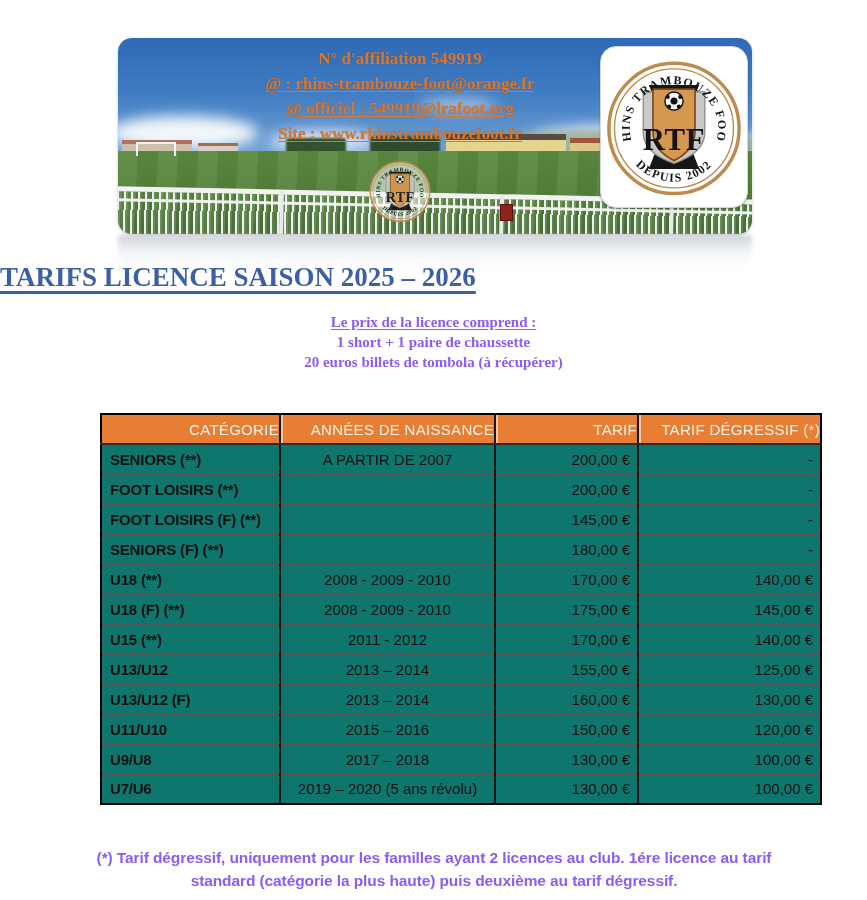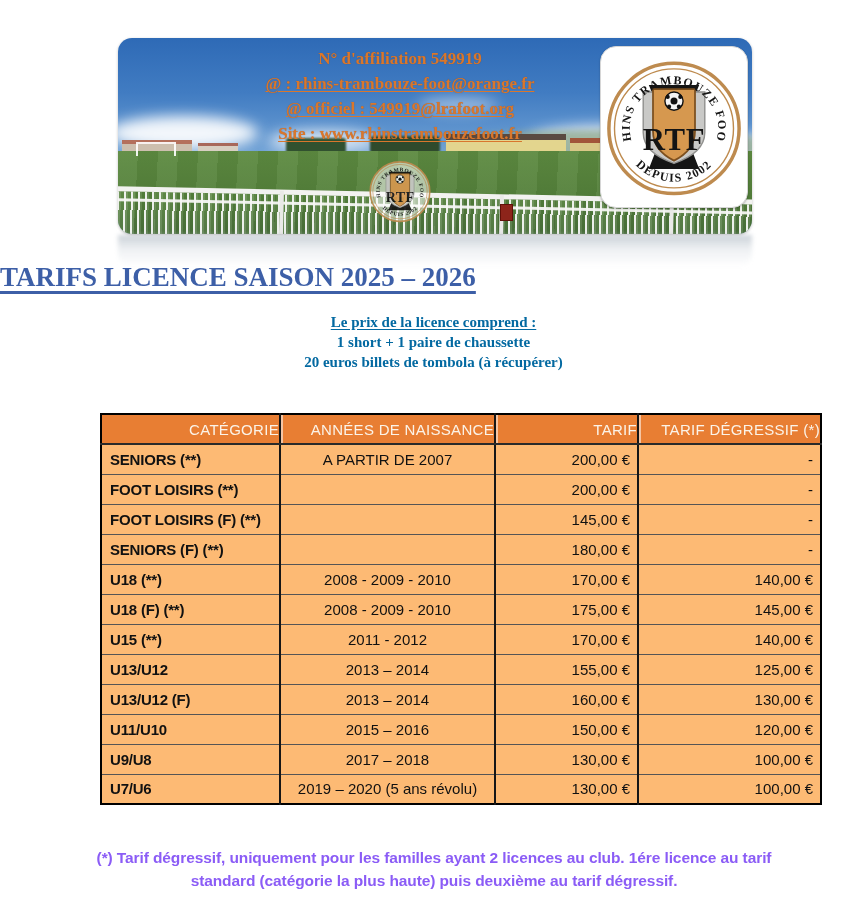--- a/index.html
+++ b/index.html
@@ -73,36 +73,36 @@
   .logo-box{position:absolute;left:482px;top:8px;width:148px;height:162px;background:#fff;
     border:1px solid #d6d6d6;border-radius:16px;display:flex;align-items:center;justify-content:center;
     box-shadow:0 1px 2px rgba(0,0,0,.25);}
   .wm-crest{position:absolute;left:250px;top:112px;width:64px;height:82px;opacity:.93;}
 
   
   .title{position:absolute;left:0;top:262px;width:100%;
     font-family:"Liberation Serif",serif;font-weight:bold;font-size:27px;color:var(--title_blue);}
   .title span{text-decoration:underline;text-decoration-thickness:2.5px;text-underline-offset:5px;}
   .intro{position:absolute;left:0;top:312px;width:100%;text-align:center;
-    font-family:"Liberation Serif",serif;font-weight:bold;font-size:15px;color:#0369a1;}
+    font-family:"Liberation Serif",serif;font-weight:bold;font-size:15px;color:#8b5cf6;}
   .intro p{line-height:20px;}
   .intro .heading{text-decoration:underline;text-underline-offset:2px;}
 
   
   table.tarifs{position:absolute;left:100px;top:413px;width:720px;border-collapse:collapse;
     table-layout:fixed;border:2px solid #000;}
   table.tarifs col.c0{width:179px;} table.tarifs col.c1{width:215px;}
   table.tarifs col.c2{width:143px;} table.tarifs col.c3{width:183px;}
   table.tarifs th{
     background:var(--accent_orange);color:var(--header_text);
     font-size:15px;font-weight:normal;letter-spacing:.3px;height:30px;text-align:right;
     border-bottom:2px solid #2a2a2a;
   }
   table.tarifs th + th{border-left:2px solid #161616;box-shadow:inset 2px 0 0 rgba(255,255,255,.55);}
-  table.tarifs td{height:30px;font-size:15px;background:#fdba74;border-top:1.5px solid #555;}
+  table.tarifs td{height:30px;font-size:15px;background:#0f766e;border-top:1.5px solid #555;}
   table.tarifs td + td{border-left:2px solid #161616;}
   table.tarifs tbody tr:first-child td{border-top:none;}
   table.tarifs td.c0{font-weight:bold;text-align:left;padding-left:8px;letter-spacing:-.2px;}
   table.tarifs td.c1{text-align:center;}
   table.tarifs td.c2,table.tarifs td.c3{text-align:right;padding-right:7px;}
 
   
   .footnote{position:absolute;left:84px;top:846px;width:700px;text-align:center;
     font-weight:bold;font-size:15.5px;line-height:23px;color:#8b5cf6;letter-spacing:-.1px;}
 

